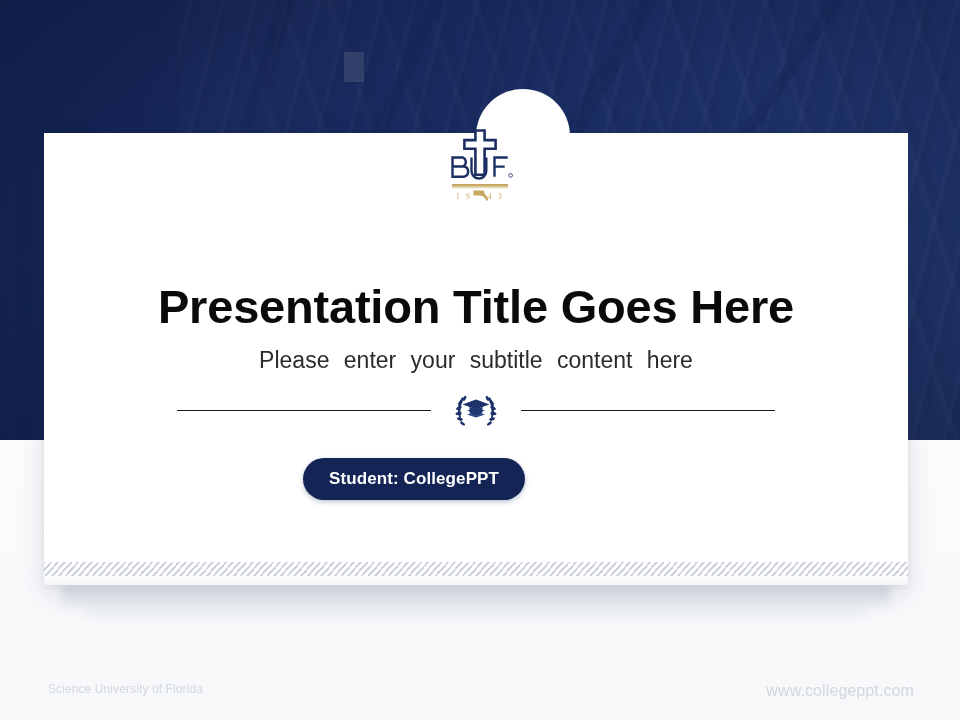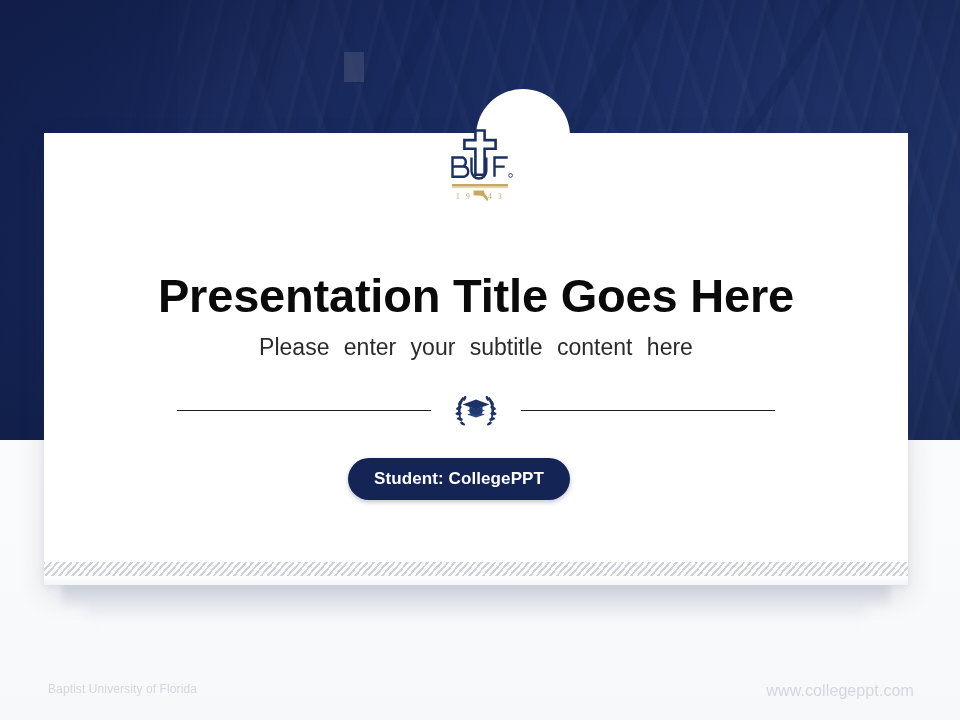--- a/index.html
+++ b/index.html
@@ -190,21 +190,21 @@
 
   
   #headline-zone {
     position: absolute;
     left: 44px;
     top: 268px;
     width: 864px;
     text-align: center;
   }
   #presentation-title {
-    margin: 1px;
+    margin: 12px;
     font-family: "Liberation Sans Narrow", "Liberation Sans", sans-serif;
     font-size: 47px;
     line-height: 54px;
     font-weight: 700;
     color: #0a0a0a;
     letter-spacing: -0.2px;
     white-space: nowrap;
   }
   #presentation-subtitle {
     margin: 10px 0 4px 0;
@@ -239,21 +239,20 @@
   
   #badge-row {
     position: absolute;
     left: 44px;
     top: 458px;
     width: 740px;
     display: flex;
     justify-content: center;
     align-items: center;
     gap: 14px;
-    padding-left: 45px;
   }
   .info-badge {
     display: inline-flex;
     align-items: center;
     justify-content: center;
     height: 42px;
     padding: 0 26px;
     border-radius: 21px;
     background: #132455;
     color: #ffffff;
@@ -394,17 +393,17 @@
       </g>
     </svg>
     <div class="divider-rule right"></div>
   </div>
 
   <div id="badge-row">
     <div class="info-badge">Student: CollegePPT</div>
   </div>
 
   <div id="footer-bar">
-    <div id="footer-left">Baptist University of Florida</div>
+    <div id="footer-left">Science University of Florida</div>
     <div id="footer-right">www.collegeppt.com</div>
   </div>
 
 </div>
 
 </body></html>

